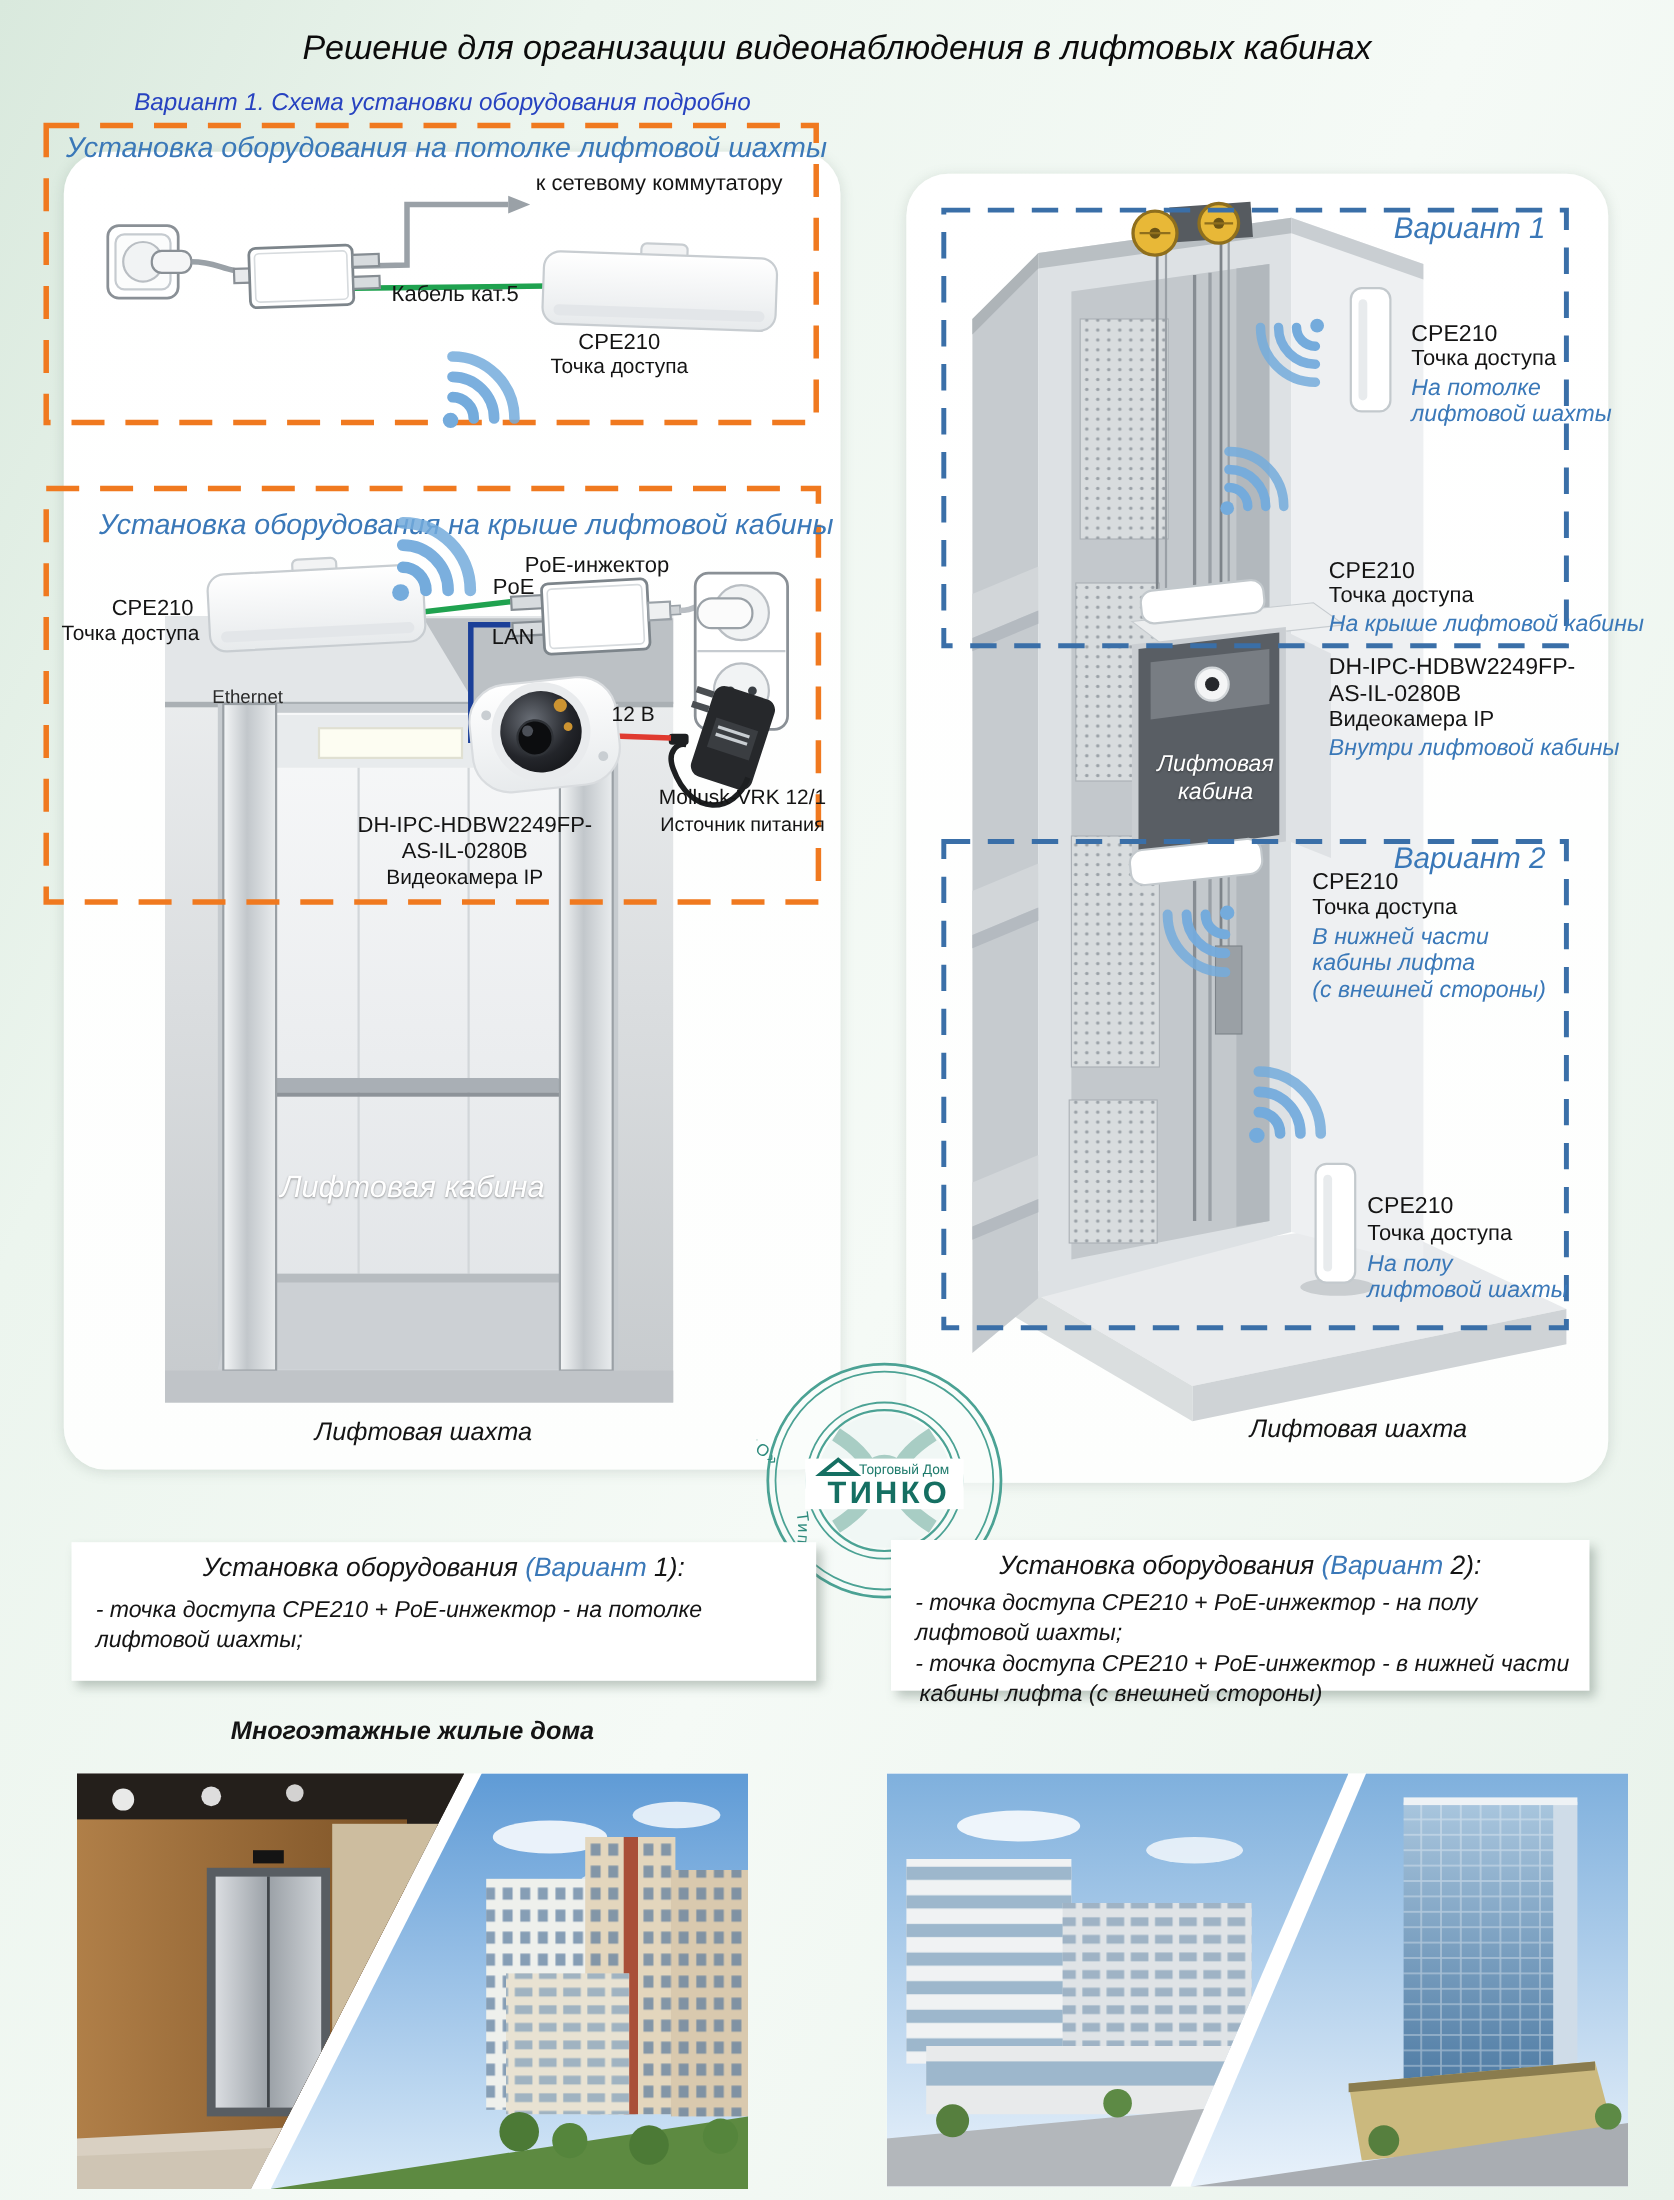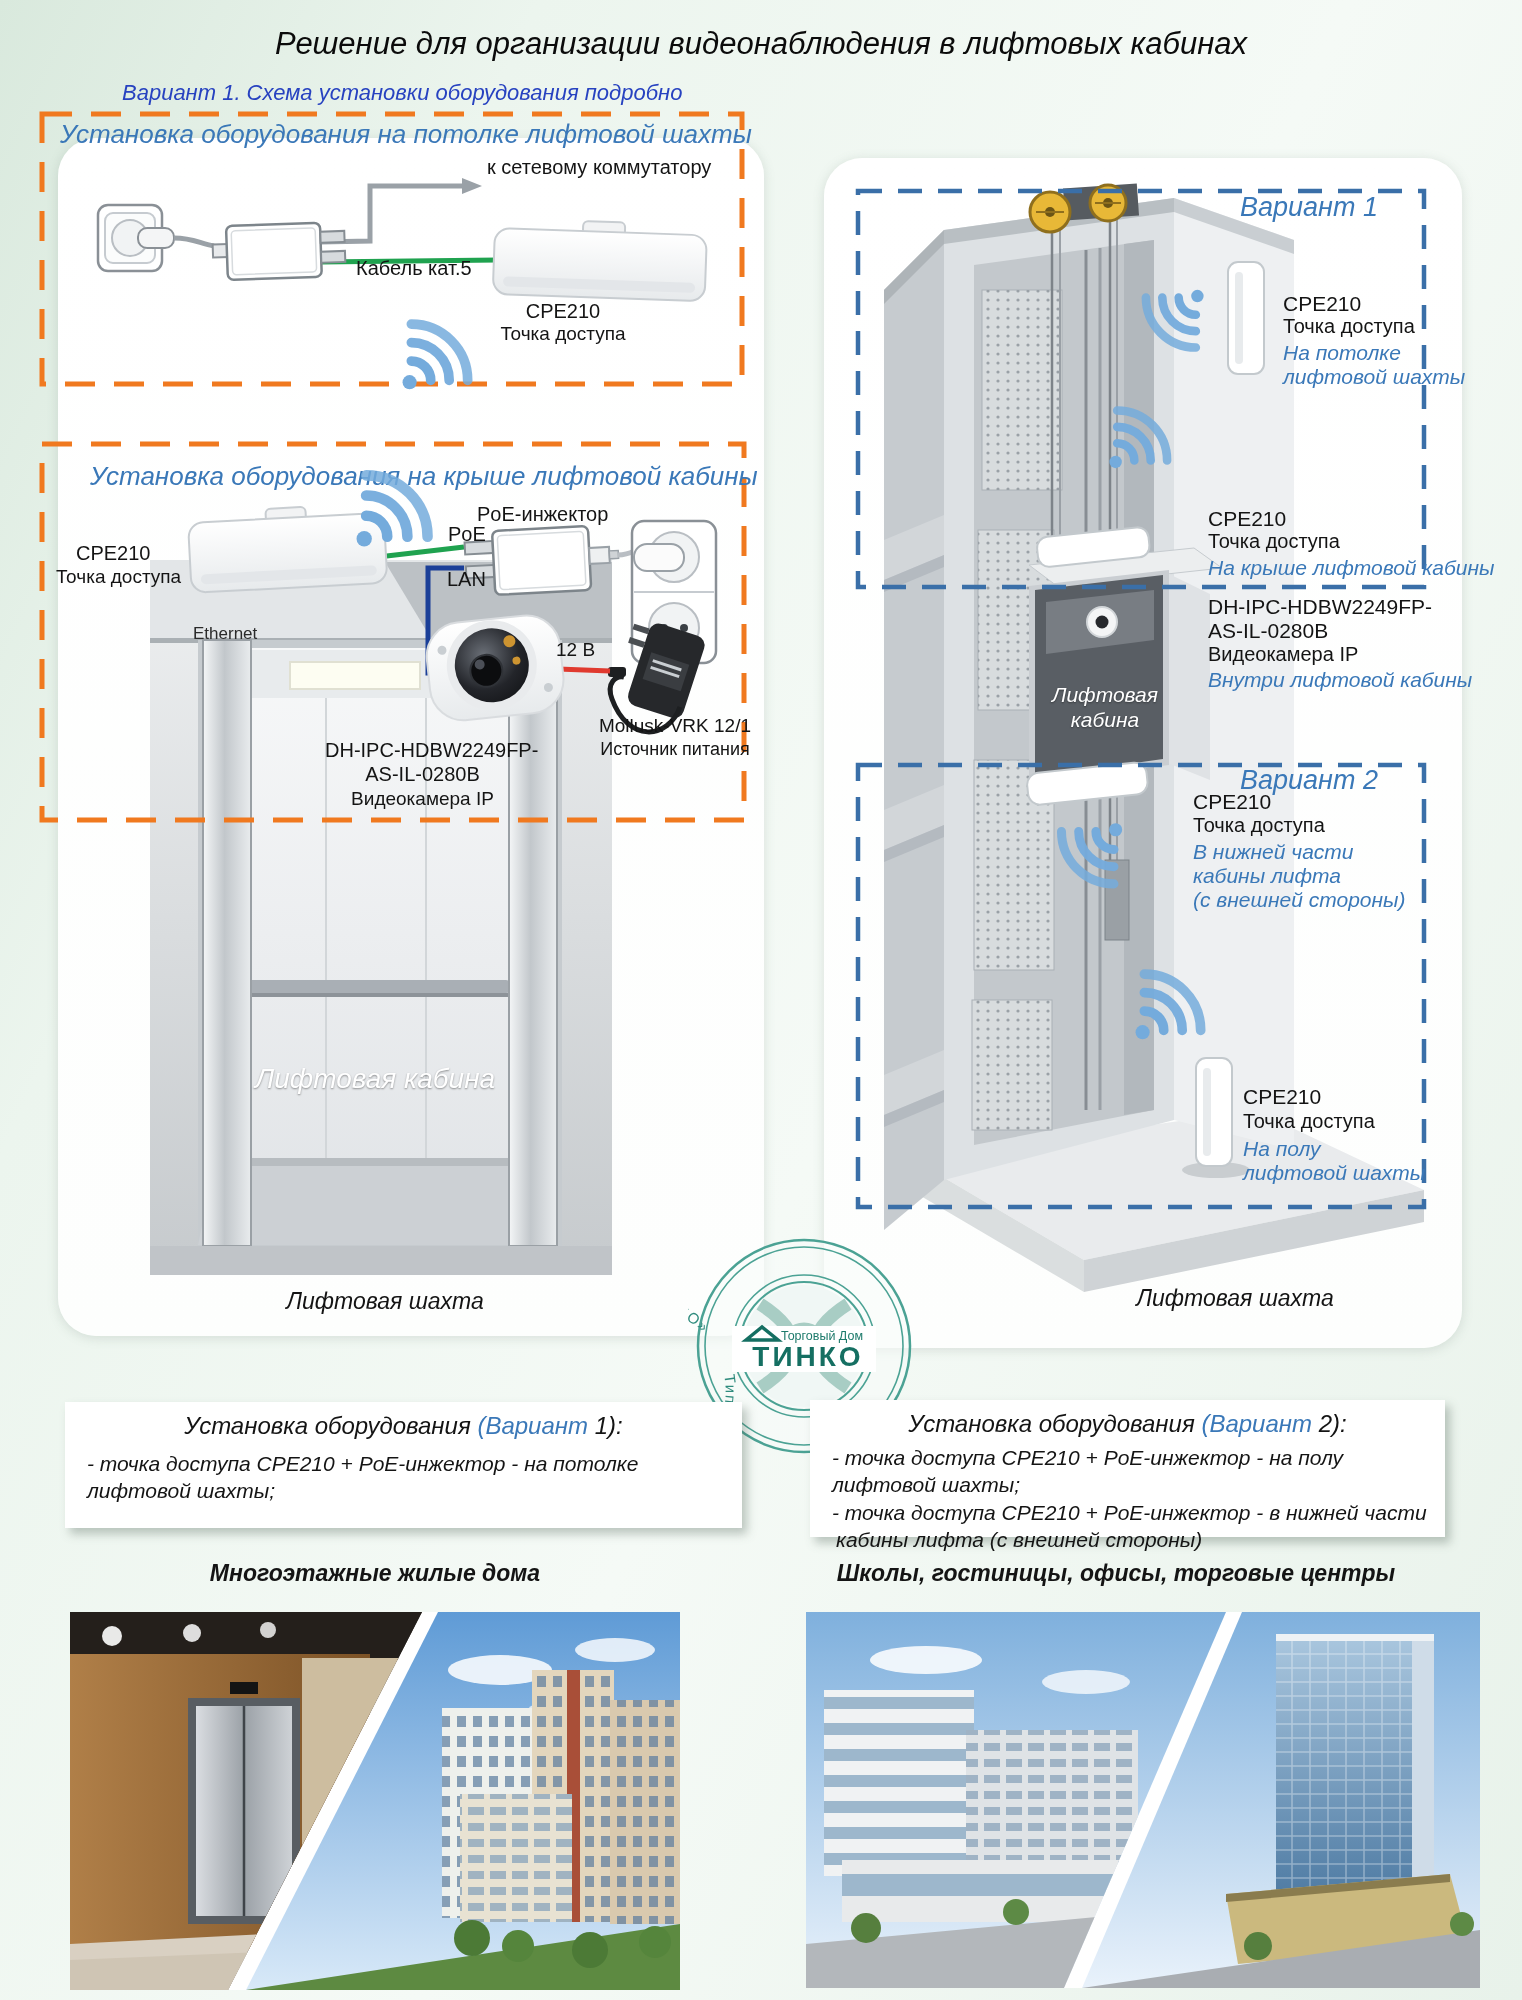--- a/index.html
+++ b/index.html
@@ -6,21 +6,21 @@
   .page{position:relative;width:1522px;height:2000px;overflow:hidden;
         font-family:"Liberation Sans",sans-serif;
         background:linear-gradient(115deg,#d9e9dd 0%,#ecf5ee 22%,#f5faf6 55%,#e8f2ea 100%);}
   .abs{position:absolute}
   .lbl{position:absolute;color:#141414;line-height:1.18;white-space:nowrap;font-family:"Liberation Sans",sans-serif}
   .it{font-style:italic}
   .b{font-weight:normal}
   .blue{color:#3a78b8}
   .royal{color:#2742c0}
   .center{text-align:center}
-  .right{}
+  .right{text-align:right}
   .white{color:#ffffff;text-shadow:0 1px 2px rgba(0,0,0,.4)}
   .panel{position:absolute;background:linear-gradient(180deg,#ffffff 0%,#fdfefd 100%);
          border-radius:38px;box-shadow:0 2px 12px rgba(100,120,110,.20)}
   .sumbox{position:absolute;background:#ffffff;box-shadow:5px 6px 9px rgba(80,100,90,.35);
           color:#141414}
   .sum-title{text-align:center;font-style:italic;font-size:24px;padding-top:10px}
   .sum-line{font-style:italic;font-size:21px;line-height:1.3;padding-left:22px}
   .caption{position:absolute;font-size:23px;font-style:italic;font-weight:bold;color:#141414;text-align:center}
   svg text{font-family:"Liberation Sans",sans-serif}
   .wifi{position:absolute}
@@ -428,21 +428,20 @@
   <div class="sumbox" style="left:810px;top:1400px;width:635px;height:137px">
     <div class="sum-title">
       <span>Установка оборудования </span><span class="blue">(Вариант</span><span> 2):</span>
     </div>
     <div class="sum-line" style="margin-top:6px">- точка доступа CPE210 + PoE-инжектор - на полу лифтовой шахты;</div>
     <div class="sum-line">- точка доступа CPE210 + PoE-инжектор - в нижней части</div>
     <div class="sum-line" style="padding-left:26px">кабины лифта (с внешней стороны)</div>
   </div>
 
   <div class="caption" style="left:70px;top:1560px;width:610px">Многоэтажные жилые дома</div>
-  <div class="caption" style="left:806px;top:1560px;width:620px">Школы, гостиницы, офисы, торговые центры</div>
 
   <svg class="abs" style="left:70px;top:1612px" width="610" height="378" viewBox="0 0 610 378">
     <defs>
       <clipPath id="clipL1">
           <polygon points="0,0 352,0 158,378 0,378"></polygon>
         </clipPath>
       <clipPath id="clipL2">
           <polygon points="368,0 610,0 610,378 176,378"></polygon>
         </clipPath>
     </defs>

